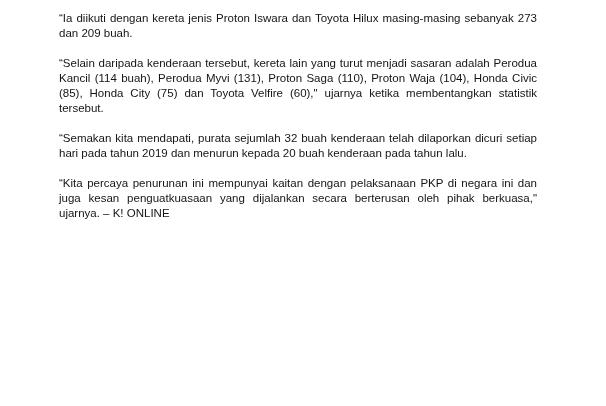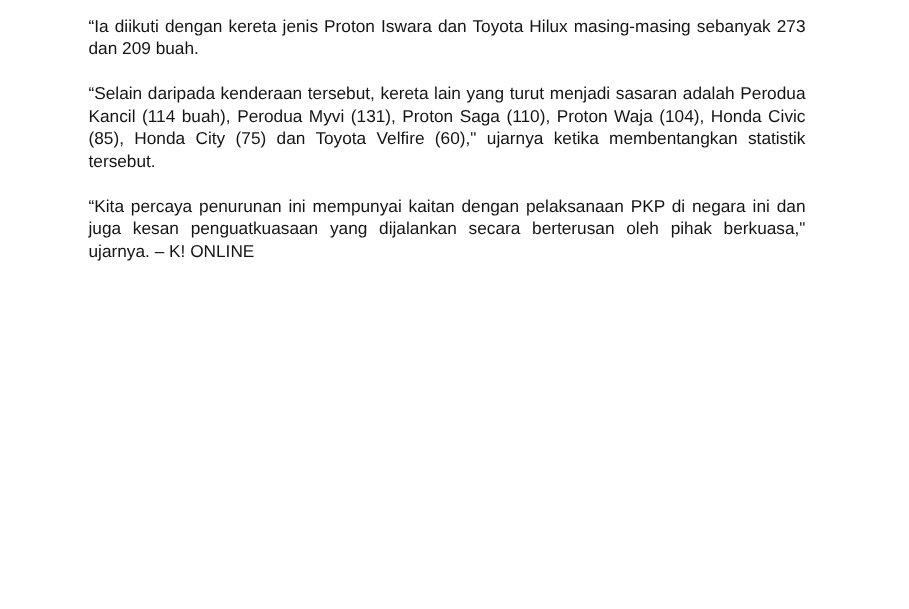--- a/index.html
+++ b/index.html
@@ -33,15 +33,16 @@
     margin-bottom: 12px;
   }
 </style>
 </head>
 <body>
 
 <div class="page">
   <div class="article">
     <p>“Ia diikuti dengan kereta jenis Proton Iswara dan Toyota Hilux masing-masing sebanyak 273 dan 209 buah.</p>
     <p>“Selain daripada kenderaan tersebut, kereta lain yang turut menjadi sasaran adalah Perodua Kancil (114 buah), Perodua Myvi (131), Proton Saga (110), Proton Waja (104), Honda Civic (85), Honda City (75) dan Toyota Velfire (60)," ujarnya ketika membentangkan statistik tersebut.</p>
+    <p>“Semakan kita mendapati, purata sejumlah 32 buah kenderaan telah dilaporkan dicuri setiap hari pada tahun 2019 dan menurun kepada 20 buah kenderaan pada tahun lalu.</p>
     <p>“Kita percaya penurunan ini mempunyai kaitan dengan pelaksanaan PKP di negara ini dan juga kesan penguatkuasaan yang dijalankan secara berterusan oleh pihak berkuasa," ujarnya. – K! ONLINE</p>
   </div>
 </div>
 
 </body></html>

